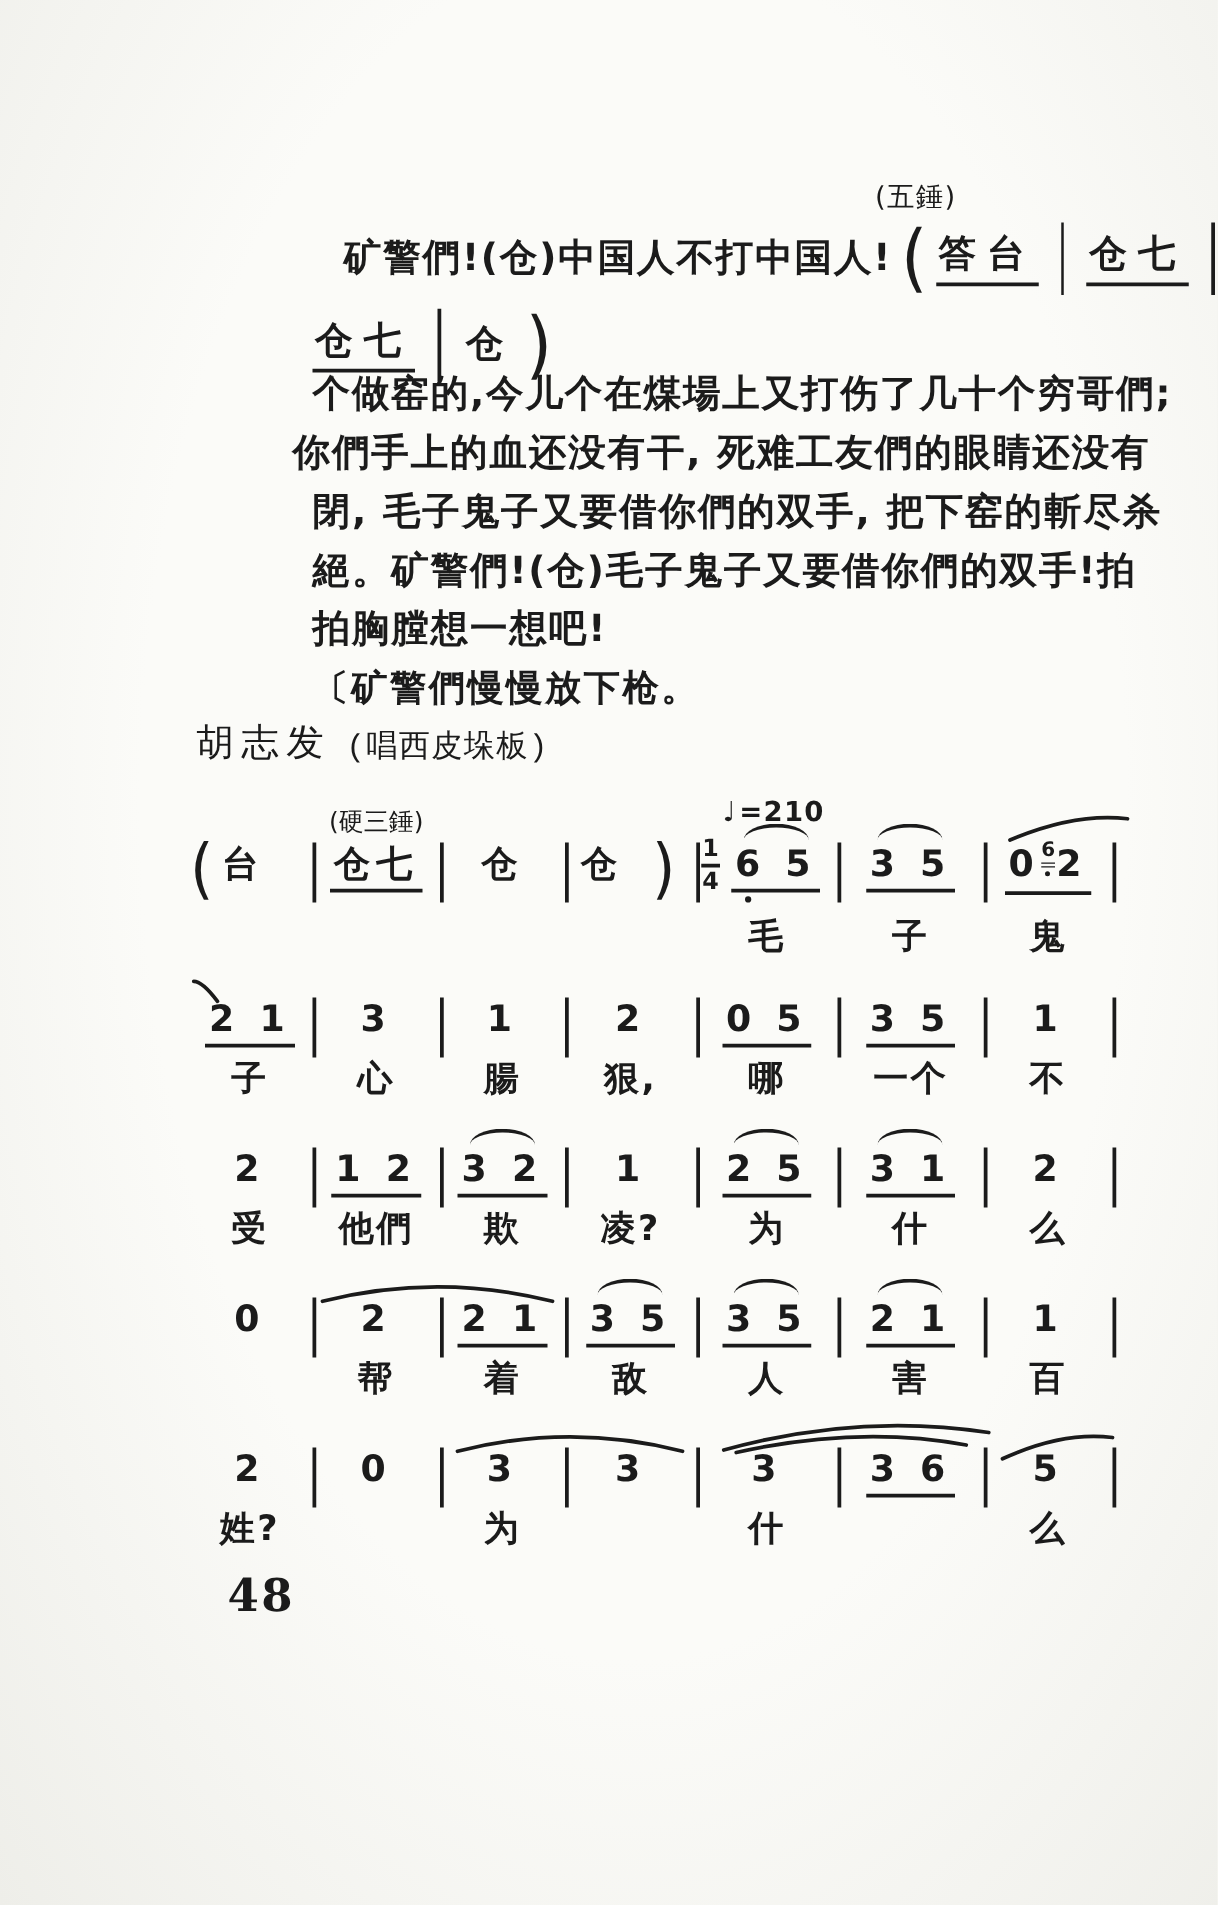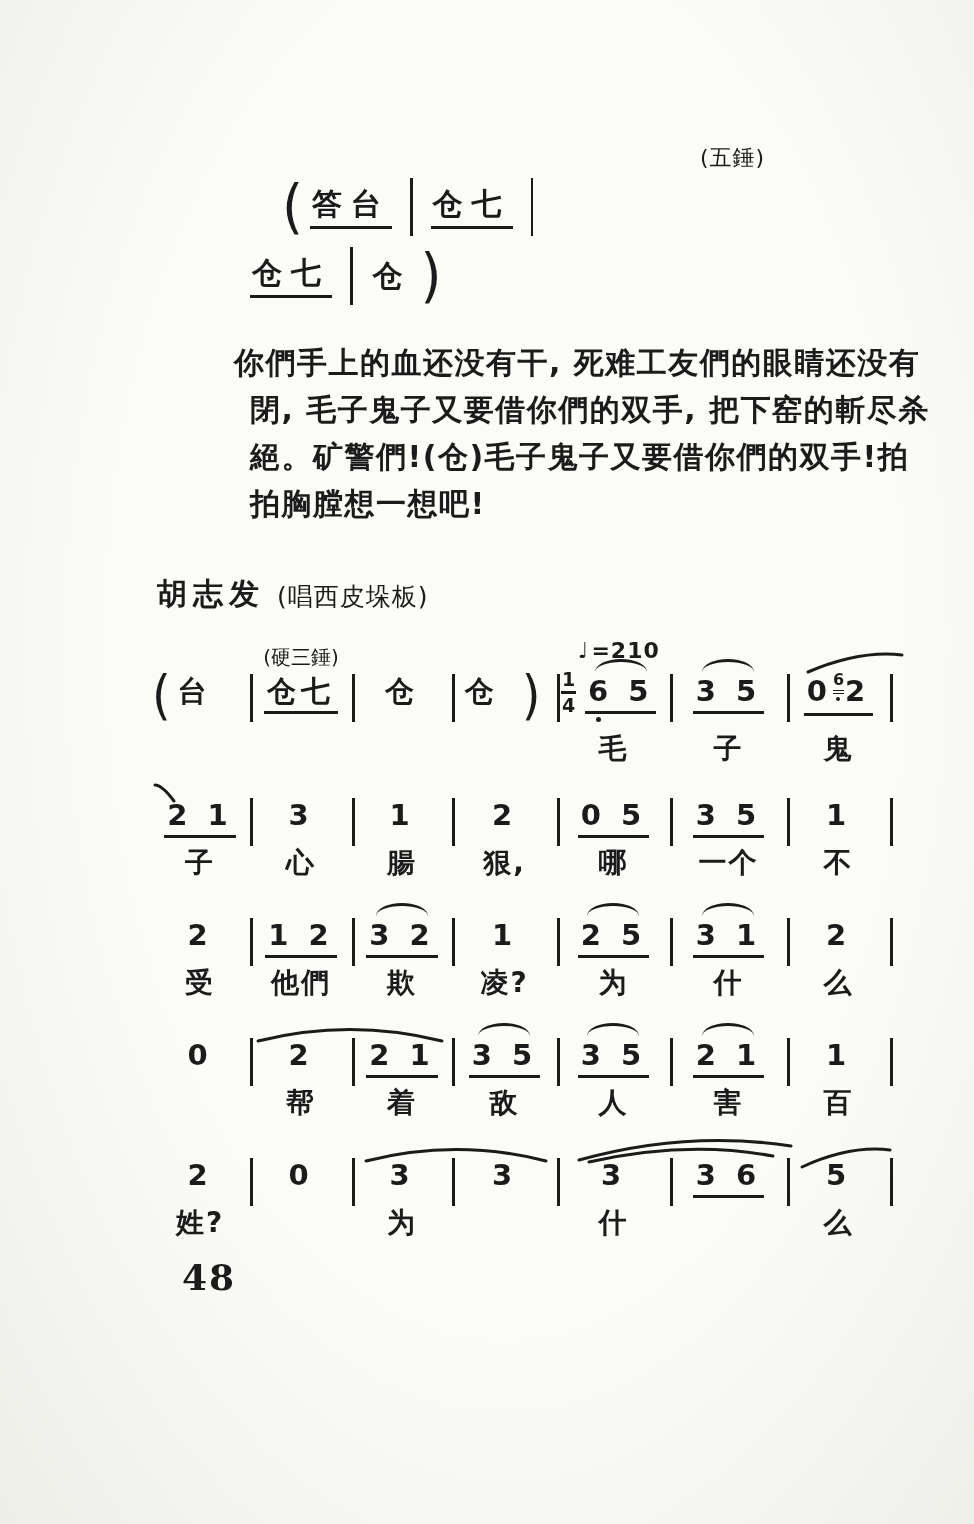--- a/index.html
+++ b/index.html
@@ -21,22 +21,22 @@
     position:absolute; display:flex; align-items:center;
     font-size:30px; font-weight:700; letter-spacing:1.5px; white-space:nowrap;
     line-height:1.25;
   }
   .perc { border-bottom:3px solid #1b1b1b; padding:0 2px 4px 2px; letter-spacing:9px; }
   .percn { letter-spacing:9px; padding:0 2px; }
   .tallbar { width:2.5px; height:58px; background:#1b1b1b; margin:0 18px; align-self:center; }
   .bigp { font-size:54px; font-weight:400; display:inline-block; transform:scaleY(1.1); line-height:.9; margin:0 7px; letter-spacing:0; }
   .gap26 { display:inline-block; width:26px; }
   .stage { position:absolute; font-size:29px; font-weight:700; letter-spacing:2px; white-space:nowrap; }
-  .speaker { position:absolute; font-size:30px; font-weight:700; letter-spacing:6px; white-space:nowrap; }
-  .cue { position:absolute; font-size:25px; font-weight:400; letter-spacing:1px; white-space:nowrap; }
+  .speaker { position:absolute; font-size:30px; font-weight:400; letter-spacing:6px; white-space:nowrap; }
+  .cue { position:absolute; font-size:25px; font-weight:400; letter-spacing:1px; white-space:nowrap;font-family:Liberation Mono, monospace; }
 
   
   .mline { position:absolute; left:150px; width:744px; height:122px; }
   .nrow { position:absolute; left:0; right:0; top:20px; height:54px; }
   .lrow { position:absolute; left:0; right:0; top:66px; height:40px; }
   .m1 .nrow { top:34px; }
   .m1 .lrow { top:90px; }
   .mcell { position:absolute; top:0; display:flex; align-items:flex-start; justify-content:center; }
   .c0 { left:0;     width:100px; }
   .c1 { left:100px; width:102px; }
@@ -73,48 +73,53 @@
   .wm-url { color:#e0602c; }
 </style>
 </head>
 <body>
 
 <div class="page">
 
   <div class="small-ann" style="left:700px; top:143px">(五錘)</div>
 
   <div class="dlg" style="left:275px; top:178px">
+    <span>矿警們!(仓)中国人不打中国人!</span>
     <span class="bigp">(</span>
     <span class="perc">答台</span>
     <i class="tallbar"></i>
     <span class="perc">仓七</span>
     <i class="tallbar"></i>
   </div>
 
   <div class="dlg" style="left:250px; top:247px">
     <span class="perc">仓七</span>
     <i class="tallbar"></i>
     <span class="percn">仓</span>
     <span class="bigp">)</span>
     <span class="gap26"></span>
   </div>
 
+  <div class="dlg" style="left:250px; top:297px">
+    <span>个做窑的,今儿个在煤場上又打伤了几十个穷哥們;</span>
+  </div>
   <div class="dlg" style="left:234px; top:344px">
     <span>你們手上的血还没有干, 死难工友們的眼睛还没有</span>
   </div>
   <div class="dlg" style="left:250px; top:391px">
     <span>閉, 毛子鬼子又要借你們的双手, 把下窑的斬尽杀</span>
   </div>
   <div class="dlg" style="left:250px; top:438px">
     <span>絕。矿警們!(仓)毛子鬼子又要借你們的双手!拍</span>
   </div>
   <div class="dlg" style="left:250px; top:485px">
     <span>拍胸膛想一想吧!</span>
   </div>
 
+  <div class="stage" style="left:250px; top:531px">〔矿警們慢慢放下枪。</div>
   <div class="speaker" style="left:157px; top:574px">胡志发</div>
   <div class="cue" style="left:277px; top:580px">(唱西皮垛板)</div>
 
   <div class="mline m1" style="top:640px">
     <div class="ann" style="left:100px; width:102px">(硬三錘)</div>
     <div class="tempo" style="left:428px">
       <span class="tnote">♩</span><span>=210</span>
     </div>
     <svg class="sarc" style="left:655px; top:8px" width="100" height="28">
         <path d="M3,24 Q55,2 97,7"></path>

